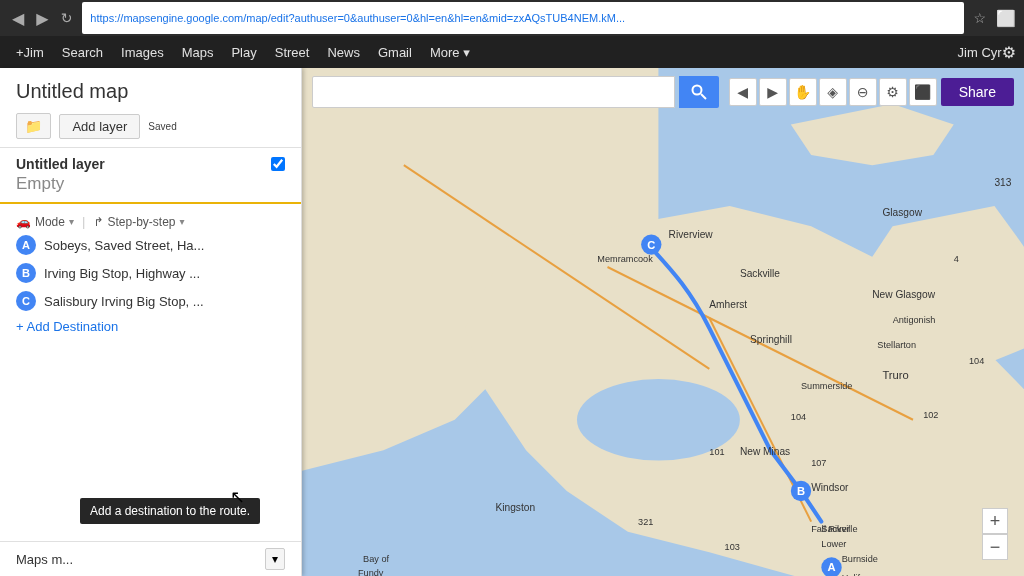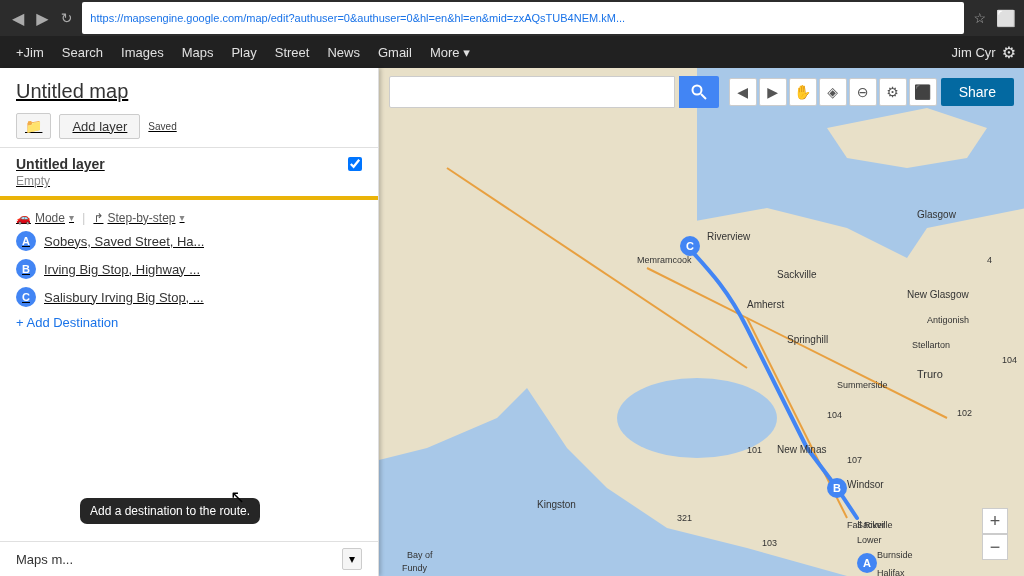--- a/index.html
+++ b/index.html
@@ -58,43 +58,41 @@
       height: 100%;
       display: flex;
       align-items: center;
       cursor: pointer;
       text-decoration: none;
     }
     .gbar-right {
       margin-left: auto;
       display: flex;
       align-items: center;
-      gap: 6px;
     }
     .user-name { color: #e0e0e0; font-size: 13px; }
     .gear-icon { color: #e0e0e0; font-size: 16px; cursor: pointer; }
 
     
     .main-area {
       display: flex;
       width: 100%;
       height: calc(576px - 36px - 32px);
       position: relative;
     }
 
     
     .sidebar {
-      width: 379px;
+      width: 302px;
       background: #fff;
       border-right: 1px solid #ddd;
       z-index: 10;
       position: relative;
       flex-shrink: 0;
       box-shadow: 2px 0 4px rgba(0,0,0,0.2);
-      text-decoration: underline;
     }
     .sidebar-header {
       padding: 12px 16px 8px;
       border-bottom: 1px solid #e0e0e0;
     }
     .map-title {
       font-size: 20px;
       font-weight: normal;
       color: #333;
       margin-bottom: 10px;
@@ -123,40 +121,40 @@
       color: #333;
     }
     .saved-text {
       font-size: 10px;
       color: #404040;
     }
 
     
     .layer-section {
       padding: 8px 16px;
-      border-bottom: 4px solid #eab308;
+      border-bottom: 2px solid #eab308;
     }
     .layer-header {
       display: flex;
       align-items: center;
       justify-content: space-between;
       margin-bottom: 2px;
     }
     .layer-title {
       font-size: 14px;
       font-weight: bold;
       color: #333;
     }
     .layer-checkbox {
       width: 14px;
       height: 14px;
       cursor: pointer;
     }
     .layer-empty {
-      font-size: 12px;
+      font-size: 17px;
       color: #888;
     }
 
     
     .directions-section {
       padding: 8px 0;
     }
     .directions-header {
       display: flex;
       align-items: center;
@@ -250,21 +248,21 @@
     }
 
     
     .tooltip {
       position: absolute;
       bottom: 52px;
       left: 80px;
       background: rgba(0,0,0,0.85);
       color: #fff;
       padding: 6px 10px;
-      border-radius: 7px;
+      border-radius: 2px;
       font-size: 12px;
       z-index: 100;
       white-space: nowrap;
     }
 
     
     .base-map-row {
       position: absolute;
       bottom: 0;
       left: 0;
@@ -345,21 +343,21 @@
       cursor: pointer;
       font-size: 14px;
       display: flex;
       align-items: center;
       justify-content: center;
       border-radius: 2px;
       color: #555;
     }
     .share-btn {
       margin-left: auto;
-      background: #0369a1;
+      background: #4c1d95;
       color: #fff;
       border: none;
       padding: 6px 18px;
       font-size: 14px;
       border-radius: 2px;
       cursor: pointer;
     }
 
     
     .map-bg {

